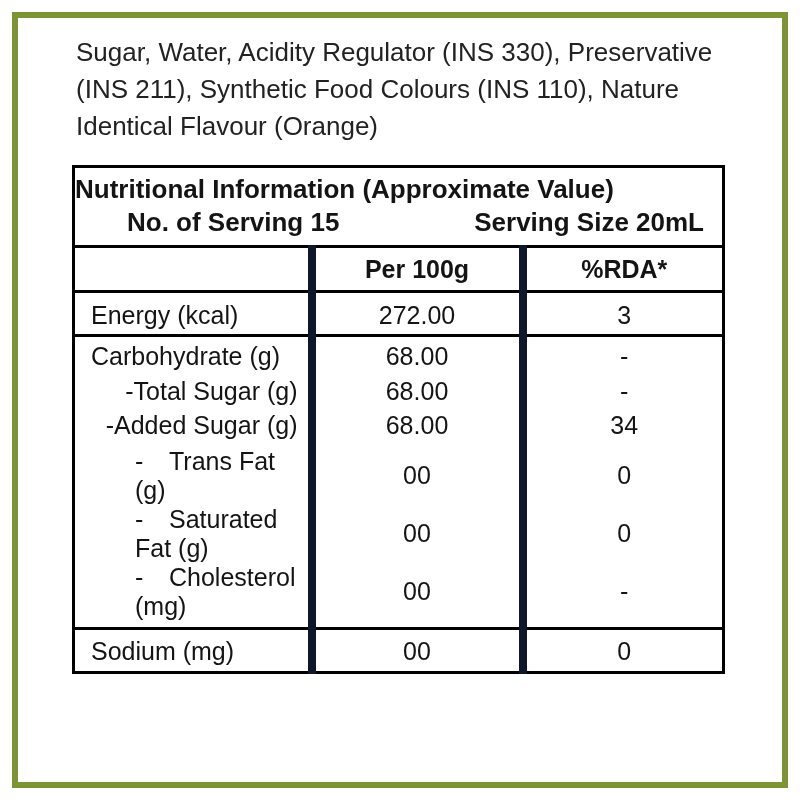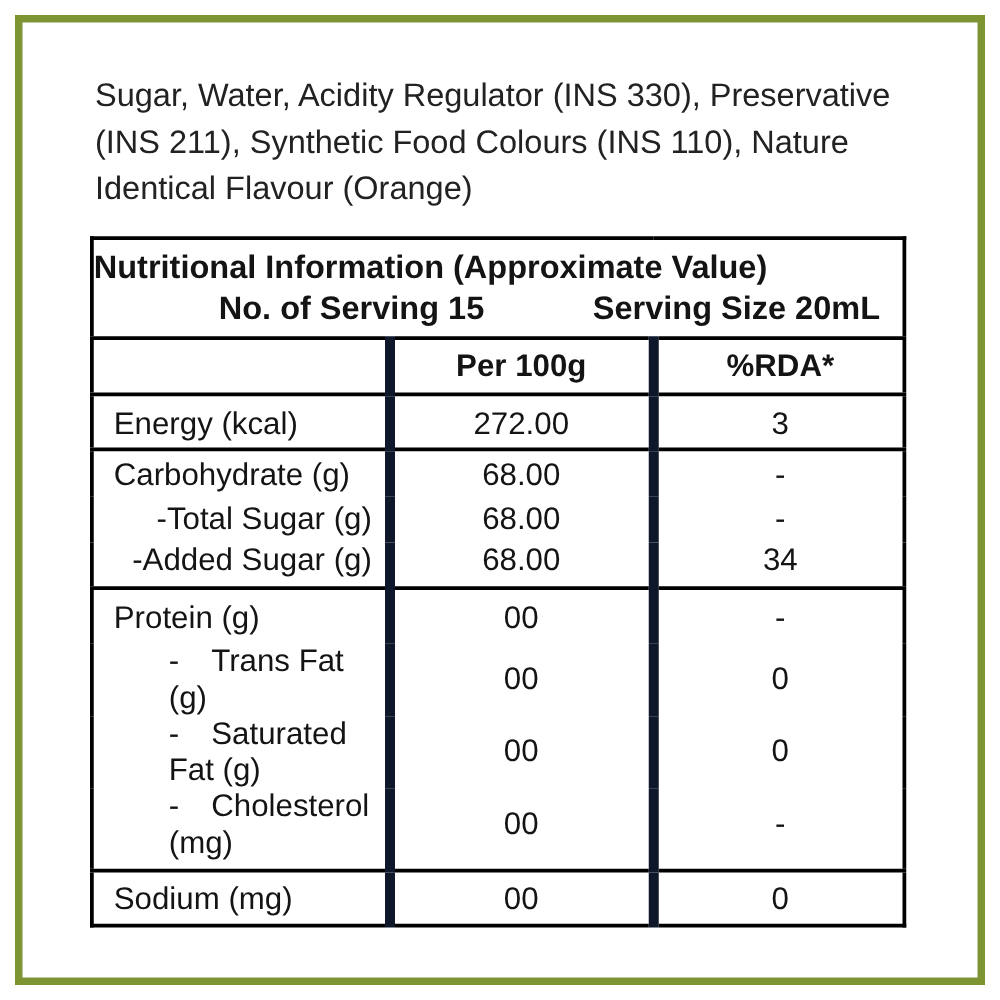--- a/index.html
+++ b/index.html
@@ -11,38 +11,38 @@
     position:absolute; left:12px; top:12px; width:776px; height:776px;
     border:6px solid var(--accent-green); background:#fff;
   }
   .content { padding:16px 30px 0 58px; }
 
   .ingredients-heading {
     color:var(--accent-green); font-size:33px; font-weight:bold;
     letter-spacing:1px; margin-top:8px;
   }
   .ingredients-text {
-    margin-top:24px; font-size:26px; line-height:37px; color:#222;
+    margin-top:0; font-size:26px; line-height:37px; color:#222;
     width:662px;
   }
 
   table.nutrition {
     border-collapse:collapse; table-layout:fixed;
     width:650px; margin-top:20px; margin-left:-4px;
     border:3px solid #000;
   }
   col.c-label { width:238px; } col.c-per { width:211px; } col.c-rda { width:201px; }
 
   td { vertical-align:middle; font-size:25px; color:#141414; }
 
   .title-cell { border-bottom:3px solid #000; padding:5px 0 6px 0; }
   .t-title { text-align:left; font-weight:bold; font-size:26px; line-height:33px; }
   .t-sub {
     display:flex; justify-content:space-between; align-items:baseline;
-    font-weight:bold; font-size:26px; line-height:33px; padding:0 18px 0 52px;margin-left:48px;
+    font-weight:bold; font-size:26px; line-height:33px; padding:0 18px 0 52px;
   }
 
   .col2, .col3 { border-left:8px solid #0f172a; text-align:center; }
   tr.col-head td { font-weight:bold; height:45px; border-bottom:3px solid #000; }
 
   tr.row td { height:37px; }
   tr.solo td { height:44px; }
   tr.group-start td { border-top:3px solid #000; padding-top:3px; }
   tr.group-end td { padding-bottom:6px; }
 
@@ -98,25 +98,20 @@
           <td class="lbl">-Total Sugar (g)</td>
           <td class="val col2">68.00</td>
           <td class="val col3">-</td>
         </tr>
         <tr class="row sub-right group-end">
           <td class="lbl">-Added Sugar (g)</td>
           <td class="val col2">68.00</td>
           <td class="val col3">34</td>
         </tr>
 
-        <tr class="row solo group-start">
-          <td class="lbl">Protein (g)</td>
-          <td class="val col2">00</td>
-          <td class="val col3">-</td>
-        </tr>
 
         <tr class="row sub-dash">
           <td class="lbl"><span class="dash">-</span><span>Trans Fat (g)</span></td>
           <td class="val col2">00</td>
           <td class="val col3">0</td>
         </tr>
         <tr class="row sub-dash">
           <td class="lbl"><span class="dash">-</span><span>Saturated Fat (g)</span></td>
           <td class="val col2">00</td>
           <td class="val col3">0</td>

